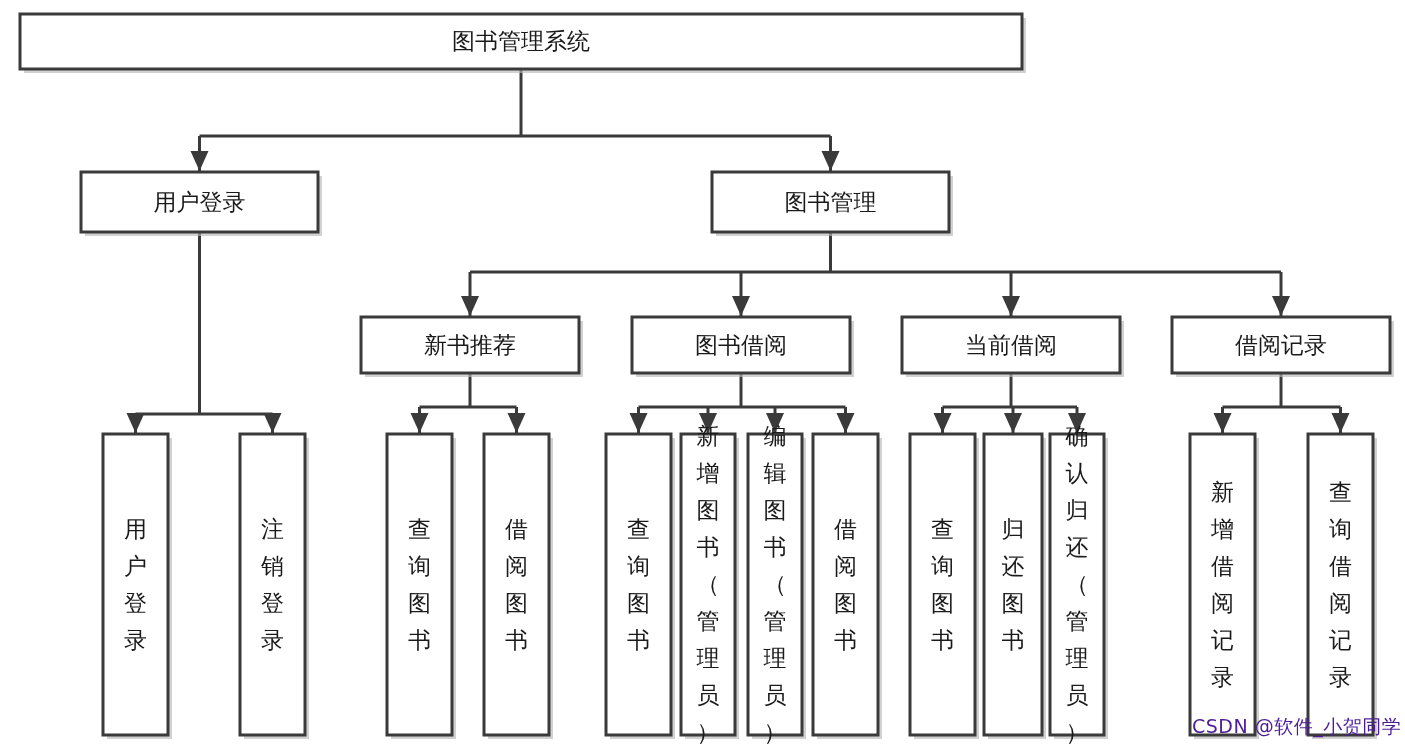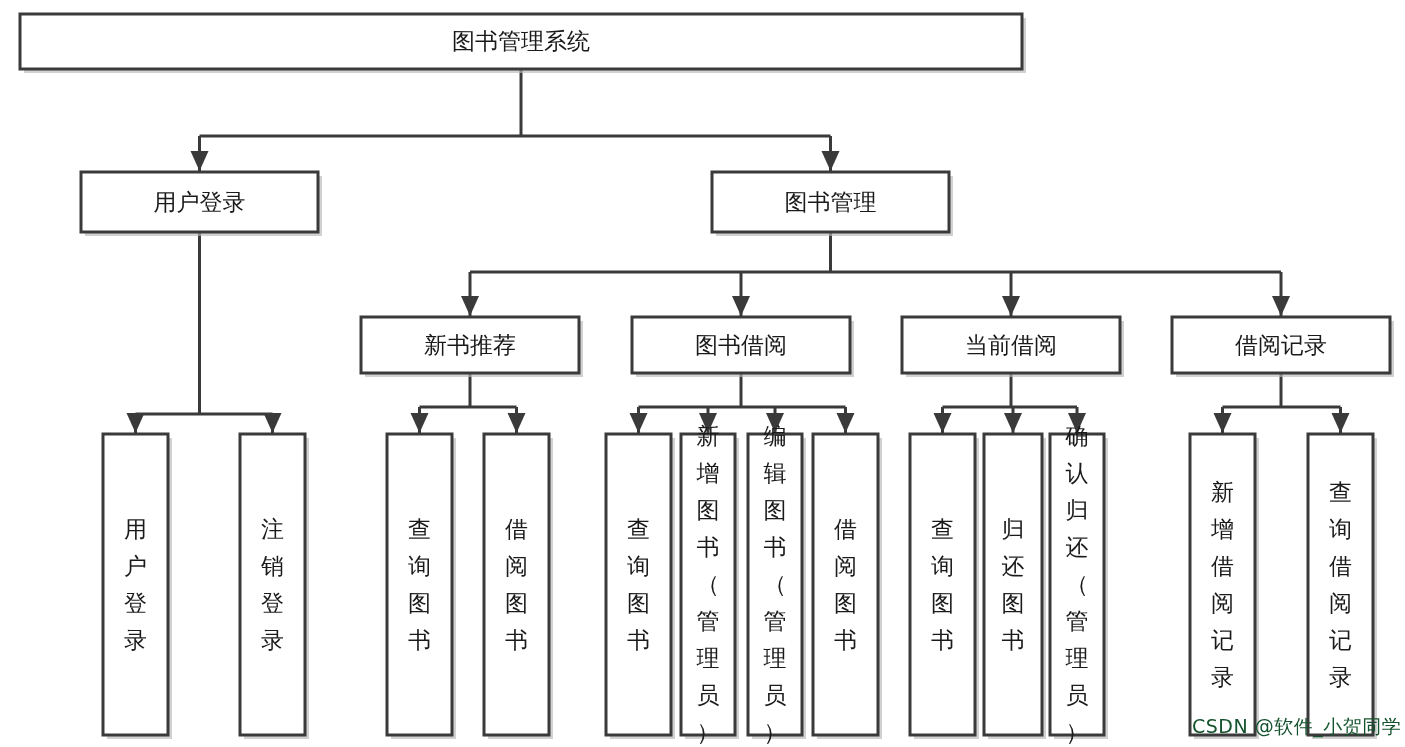--- a/index.html
+++ b/index.html
@@ -55,21 +55,21 @@
   .node-label-v {
     font-family: "DejaVu Sans", "Liberation Sans", sans-serif;
     font-size: 23px;
     fill: #1a1a1a;
     text-anchor: middle;
   }
   .watermark {
     position: absolute;
     font-family: "DejaVu Sans", "Liberation Sans", sans-serif;
     font-size: 19px;
-    color: #14532d;
+    color: #4c1d95;
     white-space: nowrap;
     left: 1192px;
     top: 714px;
     letter-spacing: 0.5px;
   }
 </style>
 </head>
 <body>
 
 <div id="diagram-root">

